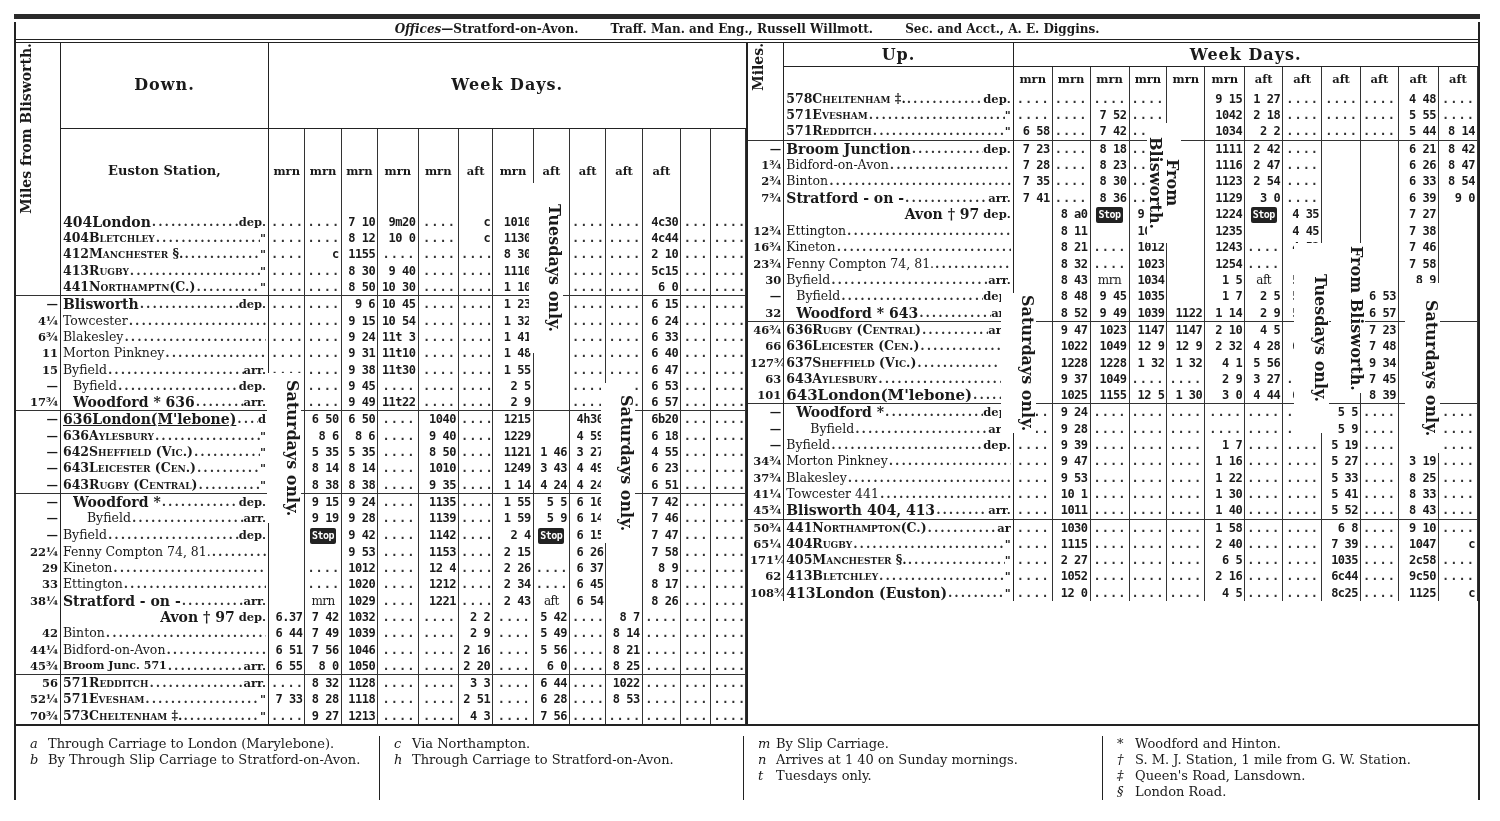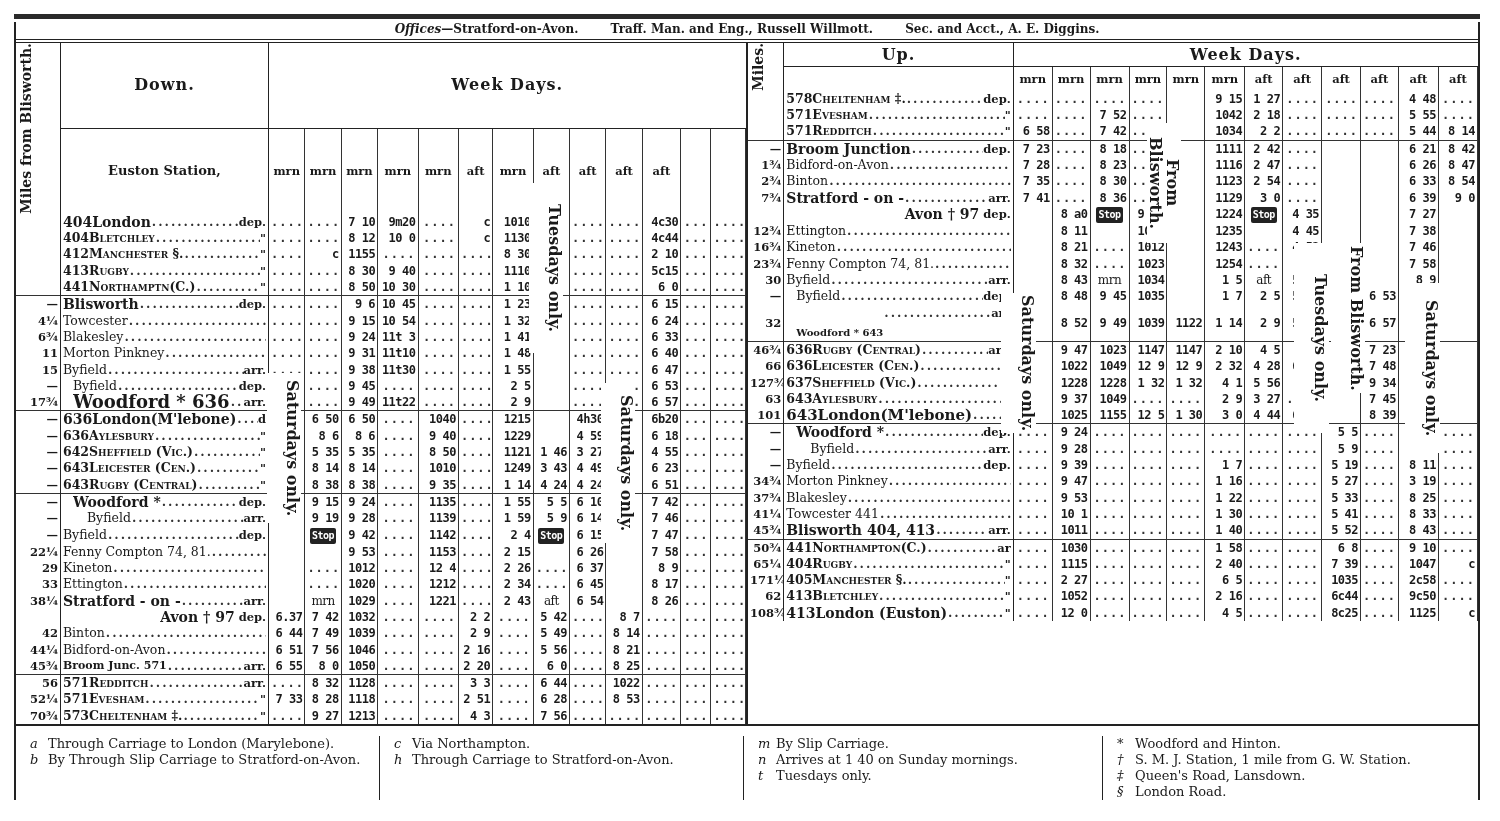--- a/index.html
+++ b/index.html
@@ -352,21 +352,21 @@
                 <td class="tcol dots">....</td>
                 <td class="tcol dots">....</td>
                 <td class="tcol">6 53</td>
                 <td class="tcol dots">...</td>
                 <td class="tcol dots">....</td>
               </tr>
               <tr>
                 <td class="milescol">17¾</td>
                 <td class="stncol indent1">
                   <div class="lead">
-                    <span class="nm" style="font-size: 18px;">Woodford * 636</span>
+                    <span class="nm" style="font-size: 14px;">Woodford * 636</span>
                     <span class="fill"></span>
                     <span class="sf">arr.</span>
                   </div>
                 </td>
                 <td class="tcol dots">....</td>
                 <td class="tcol dots">....</td>
                 <td class="tcol">9 49</td>
                 <td class="tcol">11t22</td>
                 <td class="tcol dots">....</td>
                 <td class="tcol dots">....</td>
@@ -375,21 +375,21 @@
                 <td class="tcol dots">....</td>
                 <td class="tcol dots">....</td>
                 <td class="tcol">6 57</td>
                 <td class="tcol dots">...</td>
                 <td class="tcol dots">....</td>
               </tr>
               <tr class="sep">
                 <td class="milescol">—</td>
                 <td class="stncol">
                   <div class="lead">
-                    <span class="nm" style="font-size: 14px;">636London(M'lebone)</span>
+                    <span class="nm" style="font-size: 14px; text-decoration: underline;">636London(M'lebone)</span>
                     <span class="fill"></span>
                     <span class="sf">d</span>
                   </div>
                 </td>
                 <td class="tcol"></td>
                 <td class="tcol">6 50</td>
                 <td class="tcol">6 50</td>
                 <td class="tcol dots">....</td>
                 <td class="tcol">1040</td>
                 <td class="tcol dots">....</td>
@@ -1145,21 +1145,21 @@
                 <td class="tcol">5 15</td>
                 <td class="tcol"></td>
                 <td class="tcol">6 53</td>
                 <td class="tcol">8 14</td>
                 <td class="tcol"></td>
               </tr>
               <tr>
                 <td class="milescol">32</td>
                 <td class="stncol indent1">
                   <div class="lead">
-                    <span class="nm" style="font-size: 10px; margin-top: 20px;">Woodford * 643</span>
+                    <span class="nm" style="font-size: 14px;">Woodford * 643</span>
                     <span class="fill"></span>
                     <span class="sf">arr</span>
                   </div>
                 </td>
                 <td class="tcol"></td>
                 <td class="tcol">8 52</td>
                 <td class="tcol">9 49</td>
                 <td class="tcol">1039</td>
                 <td class="tcol">1122</td>
                 <td class="tcol">1 14</td>

